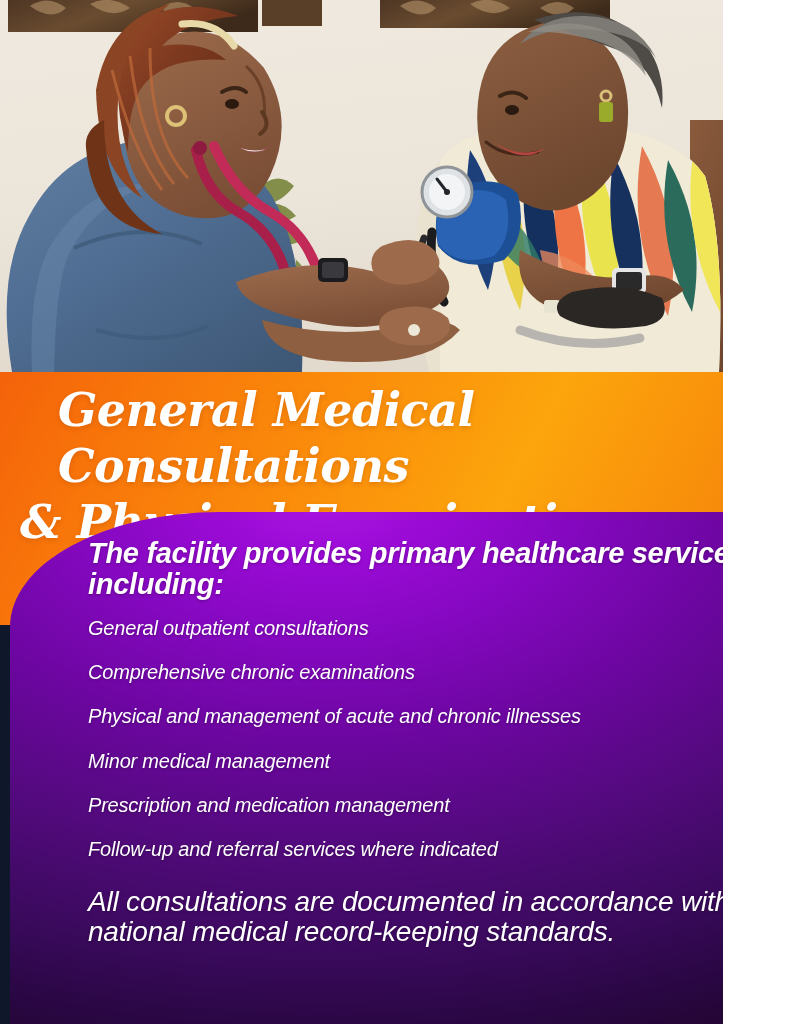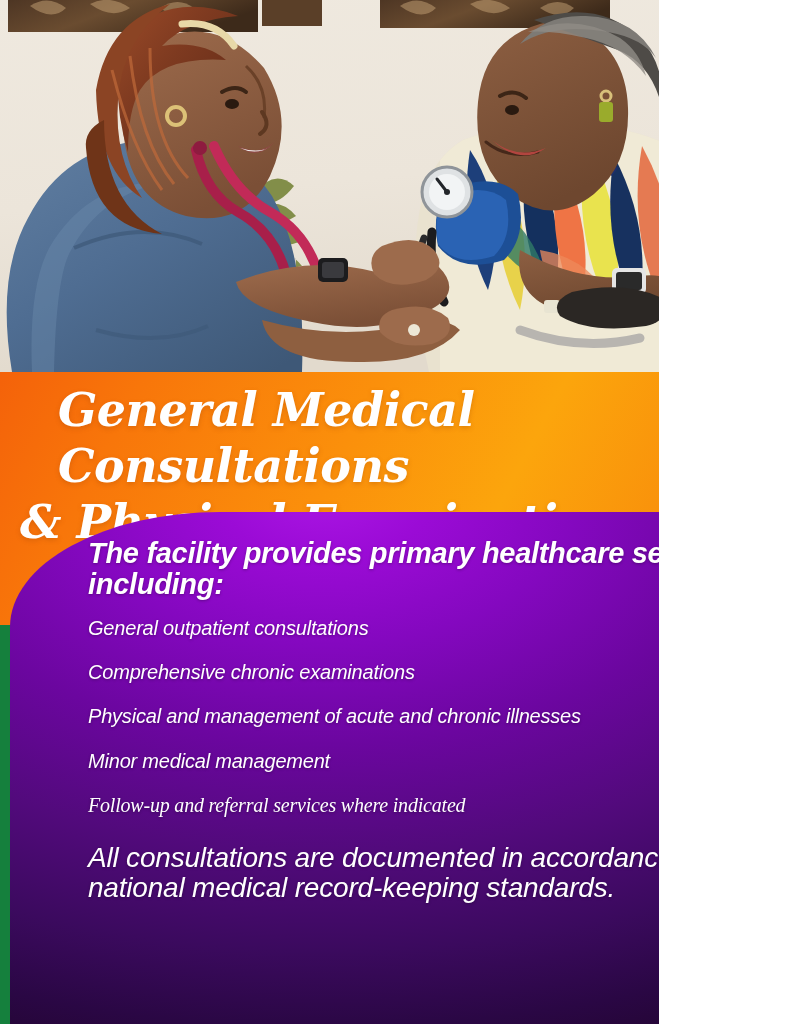--- a/index.html
+++ b/index.html
@@ -9,24 +9,24 @@
   }
   body {
     width: 785px;
     height: 1024px;
     overflow: hidden;
     font-family: "Liberation Sans", sans-serif;
   }
 
   .poster {
     position: relative;
-    width: 659px;
+    width: 723px;
     height: 1024px;
     overflow: hidden;
-    background: #15803d;
+    background: #0f172a;
   }
 
   
   .photo {
     position: absolute;
     left: 0; top: 0;
     width: 785px; height: 372px;
     overflow: hidden;
     background: #efeae2;
   }
@@ -106,21 +106,21 @@
   .list li {
     font-family: "Liberation Sans", sans-serif;
     font-weight: 400;
     font-style: italic;
     font-size: 20px;
     line-height: 1.06;
     letter-spacing: -0.2px;
     margin: 0 0 23px 0;
     text-shadow: 0 1px 3px rgba(0,0,0,0.3);
   }
-  .list li:last-child { margin-bottom: 12px; font-family: Liberation Serif, serif; }
+  .list li:last-child { margin-bottom: 12px; }
 
   .closing {
     margin: 27px 0 0 0;
     font-family: "Liberation Sans", sans-serif;
     font-weight: 400;
     font-style: italic;
     font-size: 28px;
     line-height: 1.06;
     letter-spacing: -0.2px;
     text-shadow: 0 1px 3px rgba(0,0,0,0.3);
@@ -309,20 +309,21 @@
   <div class="panel">
     <div class="panel-inner">
 
       <p class="intro">The facility provides primary healthcare services, including:</p>
 
       <ul class="list">
         <li>General outpatient consultations</li>
         <li>Comprehensive chronic examinations</li>
         <li>Physical and management of acute and chronic illnesses</li>
         <li>Minor medical management</li>
+        <li>Prescription and medication management</li>
         <li>Follow-up and referral services where indicated</li>
       </ul>
 
       <p class="closing">All consultations are documented in accordance with national medical record-keeping standards.</p>
     </div>
   </div>
 
 </div>
 
 </body></html>

